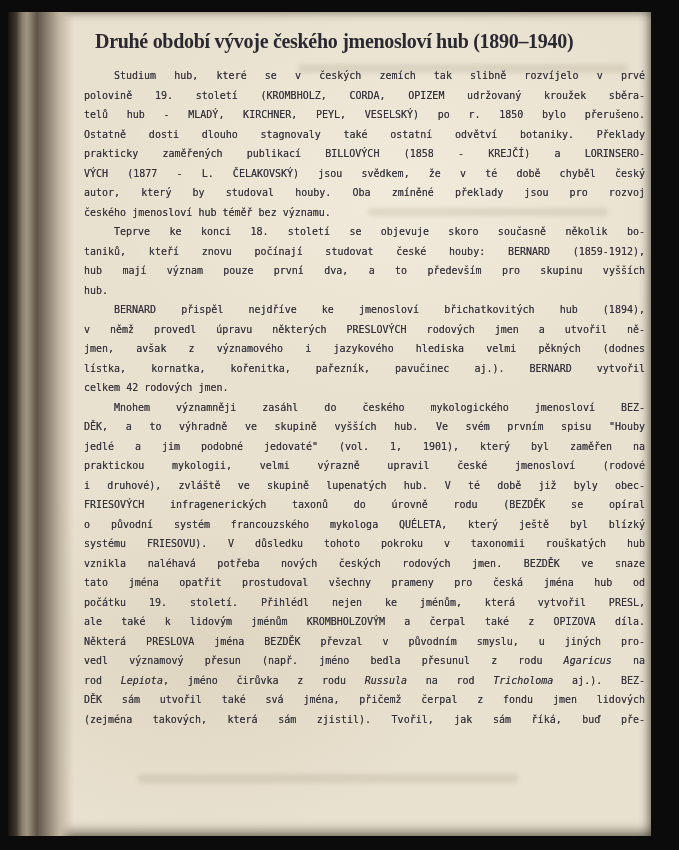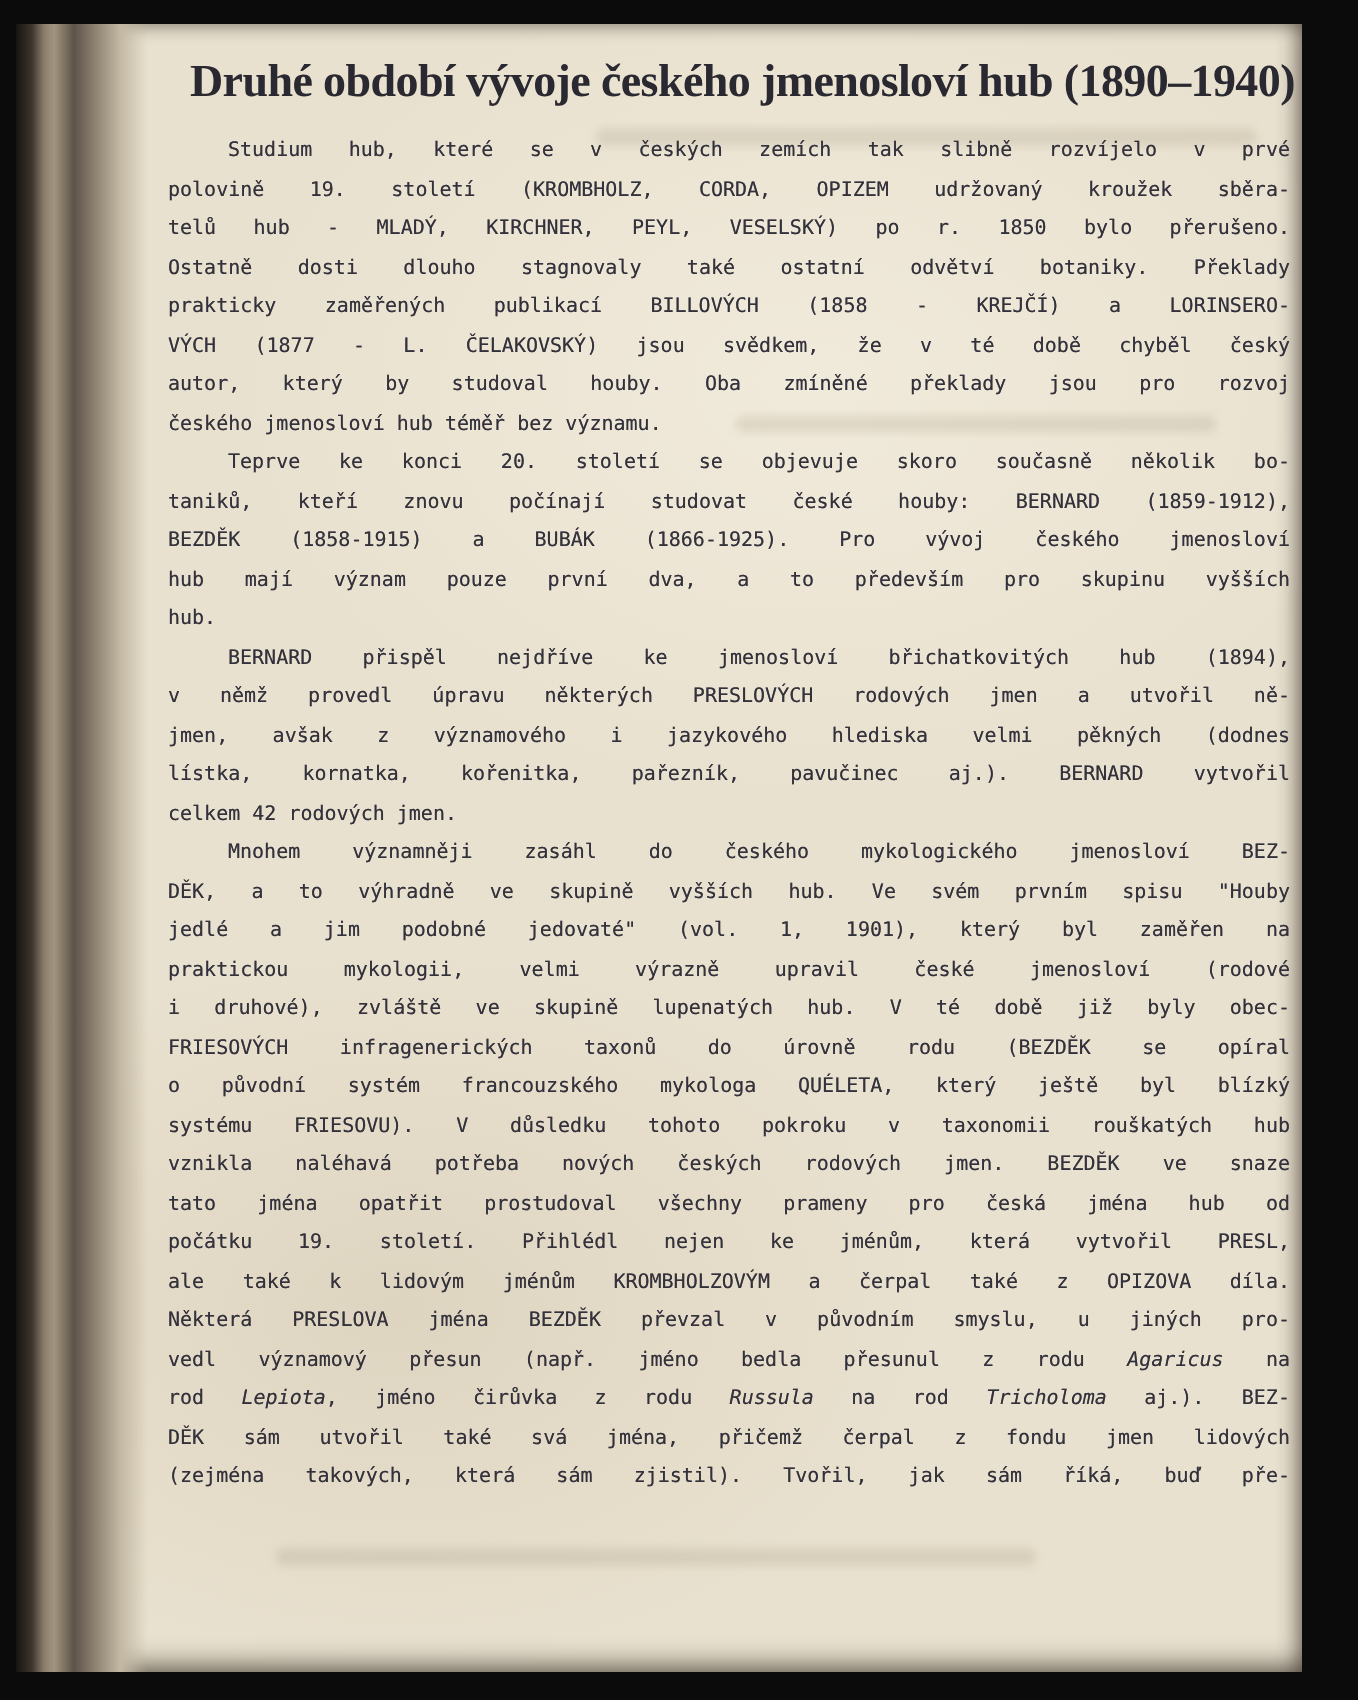--- a/index.html
+++ b/index.html
@@ -40,21 +40,21 @@
     pointer-events: none;
   }
   .content {
     position: absolute;
     left: 76px; top: 14px;
     width: 561px;
   }
   .title {
     font-family: "Liberation Serif", serif;
     font-weight: 600;
-    font-size: 23px;
+    font-size: 20px;
     letter-spacing: -0.3px;
     line-height: 30px;
     margin: 0 0 10px 11px;
     color: var(--ink-title, #2a2830);
     white-space: nowrap;
   }
   .body-text {
     font-size: 10px;
     line-height: 19.5px;
     color: var(--ink, #33313b);
@@ -95,23 +95,22 @@
           <div class="line indent">Studium hub, které se v českých zemích tak slibně rozvíjelo v prvé</div>
           <div class="line">polovině 19. století (KROMBHOLZ, CORDA, OPIZEM udržovaný kroužek sběra-</div>
           <div class="line">telů hub - MLADÝ, KIRCHNER, PEYL, VESELSKÝ) po r. 1850 bylo přerušeno.</div>
           <div class="line">Ostatně dosti dlouho stagnovaly také ostatní odvětví botaniky. Překlady</div>
           <div class="line">prakticky zaměřených publikací BILLOVÝCH (1858 - KREJČÍ) a LORINSERO-</div>
           <div class="line">VÝCH (1877 - L. ČELAKOVSKÝ) jsou svědkem, že v té době chyběl český</div>
           <div class="line">autor, který by studoval houby. Oba zmíněné překlady jsou pro rozvoj</div>
           <div class="line last">českého jmenosloví hub téměř bez významu.</div>
         </div>
         <div class="paragraph">
-          <div class="line indent">Teprve ke konci 20. století se objevuje skoro současně několik bo-</div>
+          <div class="line indent">Teprve ke konci 18. století se objevuje skoro současně několik bo-</div>
           <div class="line">taniků, kteří znovu počínají studovat české houby: BERNARD (1859-1912),</div>
-          <div class="line">BEZDĚK (1858-1915) a BUBÁK (1866-1925). Pro vývoj českého jmenosloví</div>
           <div class="line">hub mají význam pouze první dva, a to především pro skupinu vyšších</div>
           <div class="line last">hub.</div>
         </div>
         <div class="paragraph">
           <div class="line indent">BERNARD přispěl nejdříve ke jmenosloví břichatkovitých hub (1894),</div>
           <div class="line">v němž provedl úpravu některých PRESLOVÝCH rodových jmen a utvořil ně-</div>
           <div class="line">jmen, avšak z významového i jazykového hlediska velmi pěkných (dodnes</div>
           <div class="line">lístka, kornatka, kořenitka, pařezník, pavučinec aj.). BERNARD vytvořil</div>
           <div class="line last">celkem 42 rodových jmen.</div>
         </div>

